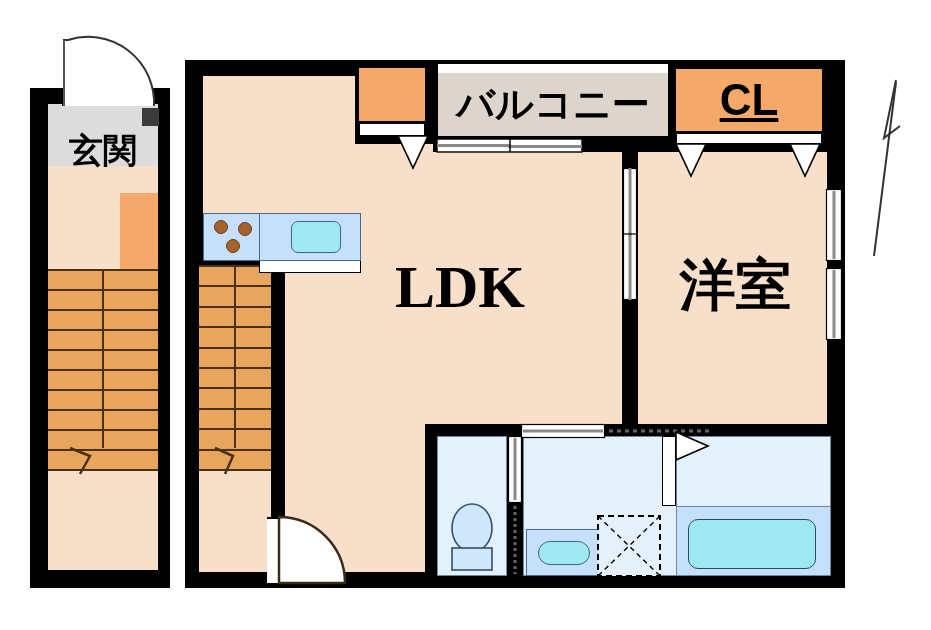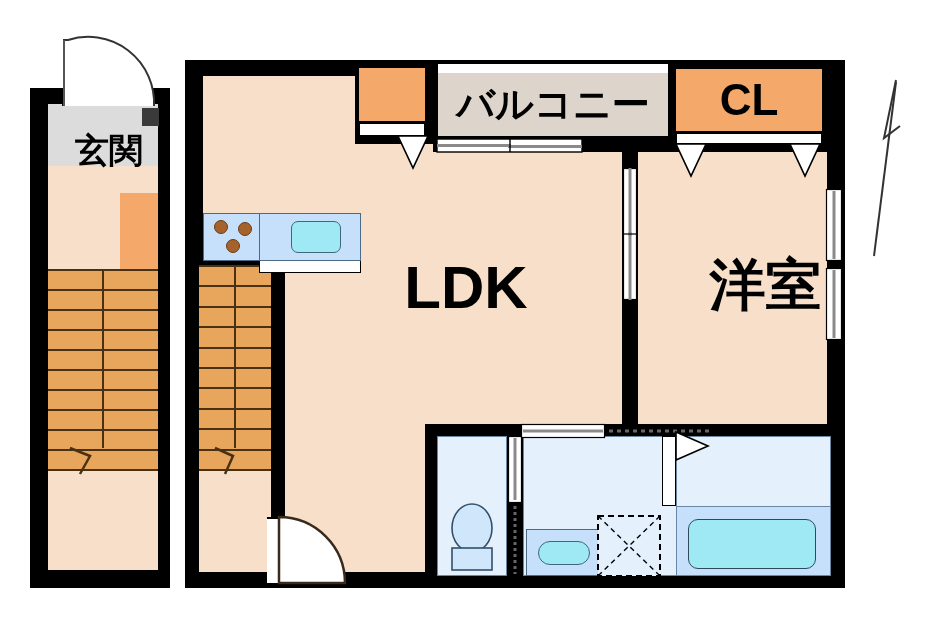--- a/index.html
+++ b/index.html
@@ -13,21 +13,21 @@
   .tile{background:#dcdcdc;}
   .closet{background:#f4a96a;}
   .balcony{background:#ddd5cb;}
   .water{background:#e4f1fd;}
   .waterdeep{background:#c6e0fb;}
   .tub{background:#9fe9f5;}
   .white{background:#ffffff;}
   .label{display:flex;align-items:center;justify-content:center;
          color:#000;font-weight:bold;line-height:1.05;text-align:center;
          white-space:nowrap;}
-  .roomname{flex-direction:column;margin-left:6px;}
+  .roomname{flex-direction:column;}
   svg{display:block;overflow:visible;}
 </style>
 </head>
 <body>
 
 <div id="plan">
 
   <div class="abs wall" style="left:30px;top:88px;width:140px;height:500px;"></div>
 
   <div class="abs tile" style="left:48px;top:104px;width:110px;height:62px;"></div>
@@ -129,42 +129,42 @@
 
   <svg class="abs" style="left:437px;top:138px;width:145px;height:16px;" viewBox="0 0 145 16">
     <rect x="0" y="1" width="145" height="13" fill="#ffffff" stroke="#000" stroke-width="1.4"></rect>
     <line x1="0" y1="7.5" x2="74" y2="7.5" stroke="#8a8a8a" stroke-width="3"></line>
     <line x1="71" y1="8.5" x2="145" y2="8.5" stroke="#8a8a8a" stroke-width="3"></line>
     <line x1="73" y1="1" x2="73" y2="14" stroke="#000" stroke-width="1.4"></line>
   </svg>
 
   <div class="abs wall" style="left:669px;top:60px;width:176px;height:92px;"></div>
   <div class="abs closet" style="left:676px;top:69px;width:146px;height:62px;"></div>
-  <div class="abs label" style="left:676px;top:69px;width:146px;height:62px;font-size:44px;">
+  <div class="abs label" style="left:676px;top:69px;width:146px;height:62px;font-size:44px;text-decoration:underline;">
     <span>CL</span>
   </div>
   <div class="abs white" style="left:676px;top:133px;width:146px;height:11px;border:1px solid #000;"></div>
   <svg class="abs" style="left:672px;top:144px;width:154px;height:32px;" viewBox="0 0 154 32">
     <path d="M4,0 L34,0 L19,32 Z" fill="#ffffff" stroke="#000" stroke-width="1.6"></path>
     <path d="M118,0 L148,0 L133,32 Z" fill="#ffffff" stroke="#000" stroke-width="1.6"></path>
   </svg>
 
   <div class="abs wall" style="left:622px;top:143px;width:16px;height:285px;"></div>
   <svg class="abs" style="left:623px;top:168px;width:14px;height:132px;" viewBox="0 0 14 132">
     <rect x="0.5" y="0.5" width="13" height="131" fill="#ffffff" stroke="#000" stroke-width="1.2"></rect>
     <line x1="7" y1="0" x2="7" y2="68" stroke="#8a8a8a" stroke-width="3"></line>
     <line x1="7" y1="64" x2="7" y2="132" stroke="#8a8a8a" stroke-width="3"></line>
     <line x1="0.5" y1="66" x2="13.5" y2="66" stroke="#000" stroke-width="1.2"></line>
   </svg>
 
-  <div class="abs label roomname" style="left:335px;top:225px;width:250px;height:125px;font-size:60px;">
+  <div class="abs label roomname" style="left:335px;top:225px;width:250px;height:125px;font-size:60px;font-family:Liberation Serif, serif;">
     <span>LDK</span>
   </div>
 
-  <div class="abs label roomname" style="left:646px;top:220px;width:227px;height:130px;font-size:56px;">
+  <div class="abs label roomname" style="left:622px;top:220px;width:227px;height:130px;font-size:56px;">
     <span>洋室</span>
   </div>
 
   <svg class="abs" style="left:826px;top:189px;width:16px;height:72px;" viewBox="0 0 16 72">
     <rect x="0.5" y="0.5" width="15" height="71" fill="#ffffff" stroke="#000" stroke-width="1.2"></rect>
     <line x1="8" y1="2" x2="8" y2="70" stroke="#8a8a8a" stroke-width="3"></line>
   </svg>
   <svg class="abs" style="left:826px;top:268px;width:16px;height:72px;" viewBox="0 0 16 72">
     <rect x="0.5" y="0.5" width="15" height="71" fill="#ffffff" stroke="#000" stroke-width="1.2"></rect>
     <line x1="8" y1="2" x2="8" y2="70" stroke="#8a8a8a" stroke-width="3"></line>

